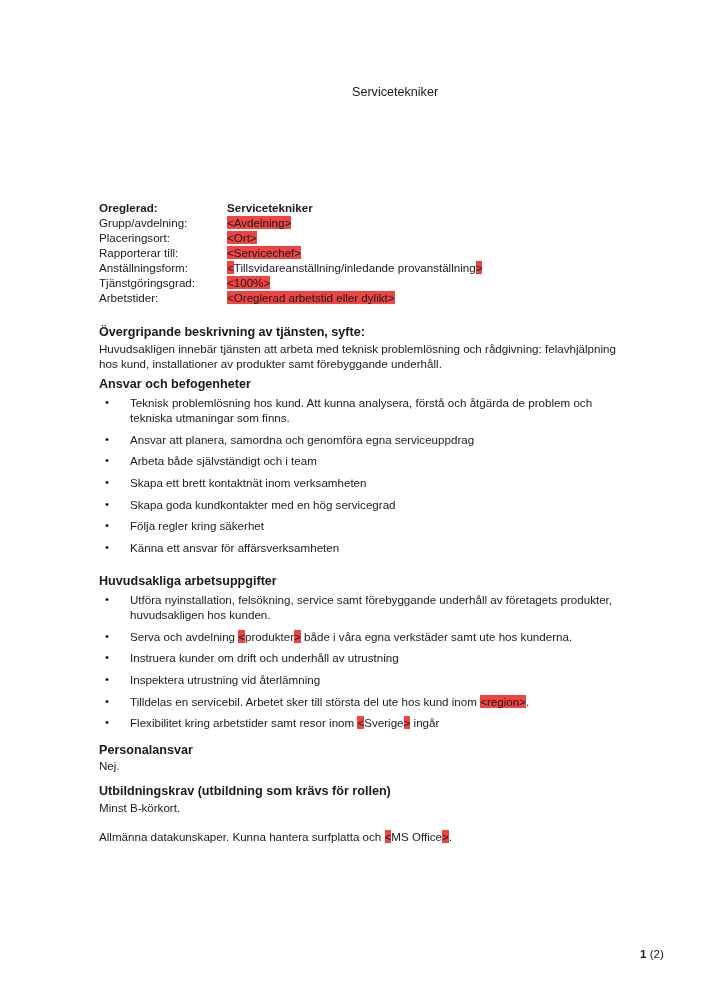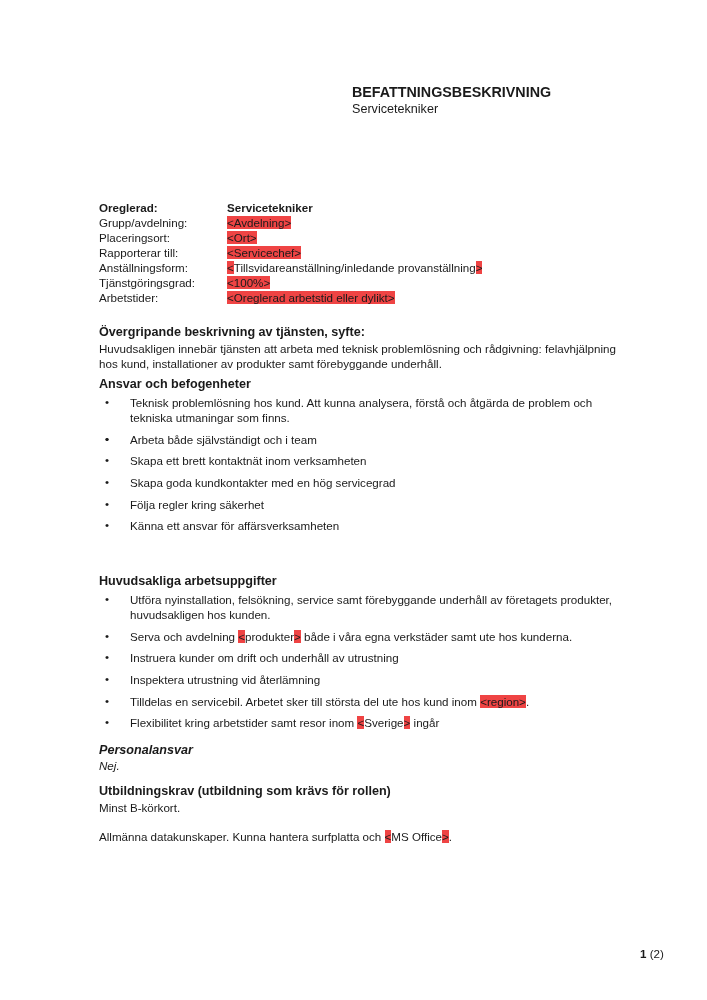--- a/index.html
+++ b/index.html
@@ -15,38 +15,37 @@
   .info-table{position:absolute;left:99px;top:200px;width:521px;}
   .info-row{display:flex;line-height:15px;}
   .info-row.bold{font-weight:bold;}
   .info-label{flex:0 0 128px;width:128px;}
   .info-value{flex:1;white-space:nowrap;}
   .hl{background:#ef4444;}
   .section{position:absolute;left:99px;width:521px;}
   .sec-overview{top:324px;}
   .sec-ansvar{top:376px;}
   .sec-huvudsakliga{top:573px;}
-  .sec-personal{top:742px;font-style:italic;}
+  .sec-personal{top:742px;}
   .sec-utbildning{top:783px;}
   .section h2{font-size:12.6px;font-weight:bold;margin:0;line-height:16px;}
   .section p{margin:1px 0 14px 0;line-height:15px;}
   .sec-personal p{margin-top:0;}
   .bullets{list-style:none;margin:3px 0 0 0;padding:0;}
   .bullets li{position:relative;padding-left:31px;margin-bottom:6.7px;line-height:15px;}
   .bullets .marker{position:absolute;left:6px;top:-1px;}
   .footer{position:absolute;left:640px;top:946px;line-height:15px;white-space:nowrap;}
   .footer .num{font-weight:bold;}
 </style>
 </head>
 <body>
 
 <div class="doc-page">
 
   <div class="header-block">
-    <div class="doc-title">BEFATTNINGSBESKRIVNING</div>
     <div class="doc-subtitle">Servicetekniker</div>
   </div>
 
   <div class="info-table">
       <div class="info-row bold">
         <div class="info-label">Oreglerad:</div>
         <div class="info-value"><span>Servicetekniker</span></div>
       </div>
       <div class="info-row">
         <div class="info-label">Grupp/avdelning:</div>
@@ -76,21 +75,21 @@
 
   <div>
       <section class="section sec-overview">
         <h2>Övergripande beskrivning av tjänsten, syfte:</h2>
         <p><span>Huvudsakligen innebär tjänsten att arbeta med teknisk problemlösning och rådgivning: felavhjälpning hos kund, installationer av produkter samt förebyggande underhåll.</span></p>
       </section>
       <section class="section sec-ansvar">
         <h2>Ansvar och befogenheter</h2>
         <ul class="bullets">
           <li><span class="marker">•</span><span>Teknisk problemlösning hos kund. Att kunna analysera, förstå och åtgärda de problem och tekniska utmaningar som finns.</span></li>
-          <li><span class="marker">•</span></li>
+          <li><span class="marker">•</span><span>Ansvar att planera, samordna och genomföra egna serviceuppdrag</span></li>
           <li><span class="marker">•</span><span>Arbeta både självständigt och i team</span></li>
           <li><span class="marker">•</span><span>Skapa ett brett kontaktnät inom verksamheten</span></li>
           <li><span class="marker">•</span><span>Skapa goda kundkontakter med en hög servicegrad</span></li>
           <li><span class="marker">•</span><span>Följa regler kring säkerhet</span></li>
           <li><span class="marker">•</span><span>Känna ett ansvar för affärsverksamheten</span></li>
         </ul>
       </section>
       <section class="section sec-huvudsakliga">
         <h2>Huvudsakliga arbetsuppgifter</h2>
         <ul class="bullets">

